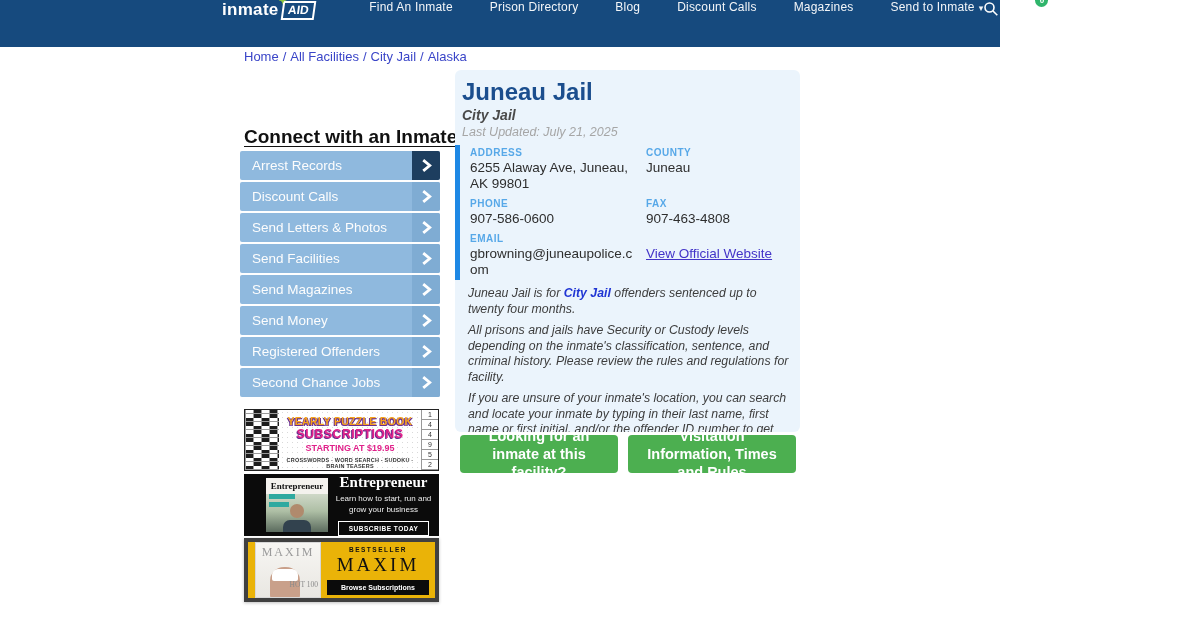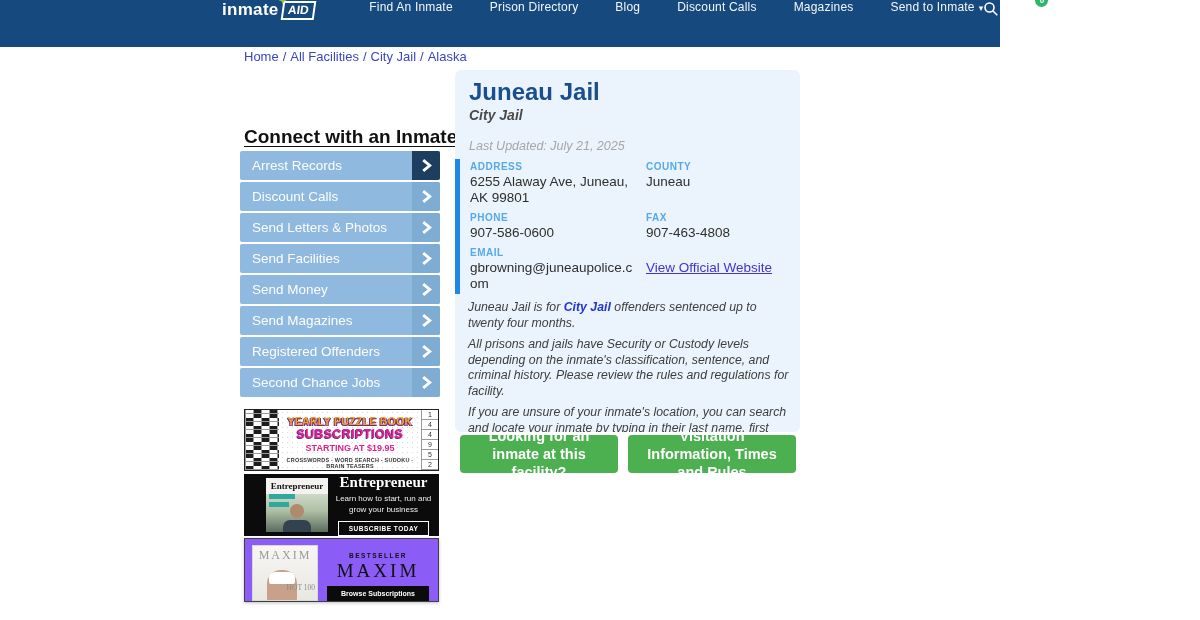--- a/index.html
+++ b/index.html
@@ -77,47 +77,47 @@
   .e-cover-body { position:absolute; left:17px; bottom:0; width:28px; height:12px;
     border-radius:7px 7px 0 0; background:#32424e; }
   .e-cover-tag { position:absolute; left:3px; top:16px; width:26px; height:5px; background:#2ea9a0; }
   .e-cover-tag2 { position:absolute; left:3px; top:24px; width:20px; height:5px; background:#2ea9a0; }
   .e-right { flex:1; text-align:center; color:#fff; padding:0 6px; }
   .e-title { font-family:"Liberation Serif", serif; font-weight:bold; font-size:15px; }
   .e-tag { font-size:8px; margin-top:3px; line-height:1.35; color:#eee; }
   .e-btn { display:inline-block; margin-top:5px; border:1px solid #fff; color:#fff;
     font-size:6.5px; font-weight:bold; letter-spacing:.5px; padding:3px 10px; cursor:pointer; }
 
-  .ad-maxim { top:538px; height:64px; background:#8b5cf6; border:1px solid #404040;
-    box-shadow:0 1px 3px rgba(0,0,0,.25); display:flex; align-items:flex-end; }
+  .ad-maxim { top:538px; height:64px; background:#eab308; border:4px solid #404040;
+    box-shadow:0 1px 3px rgba(0,0,0,.25); display:flex; align-items:center; }
   .m-cover { width:66px; height:56px; margin-left:7px; flex:none; position:relative;
     border:1px solid #d8d8d8; background:linear-gradient(180deg,#f7f6f3,#e9e7e2); overflow:hidden; }
   .m-cover-mast { font-family:"Liberation Serif", serif; font-size:12px; letter-spacing:2px;
     color:#9b9b9b; text-align:center; padding-top:2px; }
   .m-torso { position:absolute; left:14px; bottom:-4px; width:30px; height:34px;
     border-radius:14px 14px 6px 6px; background:#c9a08a; }
   .m-top { position:absolute; left:16px; bottom:16px; width:26px; height:12px;
     border-radius:6px 6px 2px 2px; background:#fff; }
   .m-hot { position:absolute; right:2px; bottom:8px; font-family:"Liberation Serif", serif;
     font-size:7.5px; color:#8a8a8a; text-align:center; line-height:1.1;margin-left:21px; }
   .m-right { flex:1; text-align:center; }
   .m-eyebrow { font-size:6.5px; font-weight:bold; letter-spacing:1.5px; color:#111; }
   .m-title { font-family:"Liberation Serif", serif; font-size:19px; letter-spacing:3px;
     color:#111; margin-top:1px; }
   .m-btn { display:inline-block; margin-top:4px; background:#0b0b0b; color:#fff;
     font-size:7px; font-weight:bold; padding:4px 14px; cursor:pointer; }
 
   
   .card { position:absolute; top:70px; left:455px; width:345px; height:362px;
     background:#EBF4FC; border-radius:6px; overflow:hidden; }
-  .card-head { padding:8px 14px 0 14px; }
+  .card-head { padding:8px 14px 0 7px; }
   .fac-title { font-size:24px; line-height:27px; font-weight:bold; color:#1B4E8E; }
   .fac-sub { font-size:14px; line-height:16px; font-weight:bold; font-style:italic;
     color:#4a4a4a; margin-top:2px; }
-  .fac-upd { font-size:12.5px; line-height:14px; font-style:italic; color:#a6a6a6; margin-top:16px; }
+  .fac-upd { font-size:12.5px; line-height:14px; font-style:italic; color:#a6a6a6; margin-top:2px; }
 
   .info { position:relative; margin-top:6px; padding:2px 8px 0 15px;
     display:grid; grid-template-columns:176px 1fr; row-gap:6px; }
   .info::before { content:""; position:absolute; left:0; top:0; bottom:-2px; width:5px;
     background:#1E88E5; }
   .f-label { font-size:10px; font-weight:bold; letter-spacing:.5px; color:#57A8E8;
     margin-bottom:2px; }
   .f-value { font-size:13.5px; line-height:16px; color:#2e2e2e; }
   .f-email { word-break:break-all; max-width:168px; }
   .f-addr { max-width:170px; }
@@ -213,29 +213,29 @@
   </div>
   <div class="side-btn">
     <span class="side-btn-label">Send Facilities</span>
     <span class="side-chev">
         <svg viewBox="0 0 12 12">
           <path d="M3 1 l6 5 -6 5" fill="none" stroke="#fff" stroke-width="2.6"></path>
         </svg>
       </span>
   </div>
   <div class="side-btn">
+    <span class="side-btn-label">Send Magazines</span>
+    <span class="side-chev">
+        <svg viewBox="0 0 12 12">
+          <path d="M3 1 l6 5 -6 5" fill="none" stroke="#fff" stroke-width="2.6"></path>
+        </svg>
+      </span>
+  </div>
+  <div class="side-btn">
     <span class="side-btn-label">Send Money</span>
-    <span class="side-chev">
-        <svg viewBox="0 0 12 12">
-          <path d="M3 1 l6 5 -6 5" fill="none" stroke="#fff" stroke-width="2.6"></path>
-        </svg>
-      </span>
-  </div>
-  <div class="side-btn">
-    <span class="side-btn-label">Send Magazines</span>
     <span class="side-chev">
         <svg viewBox="0 0 12 12">
           <path d="M3 1 l6 5 -6 5" fill="none" stroke="#fff" stroke-width="2.6"></path>
         </svg>
       </span>
   </div>
   <div class="side-btn">
     <span class="side-btn-label">Registered Offenders</span>
     <span class="side-chev">
         <svg viewBox="0 0 12 12">

